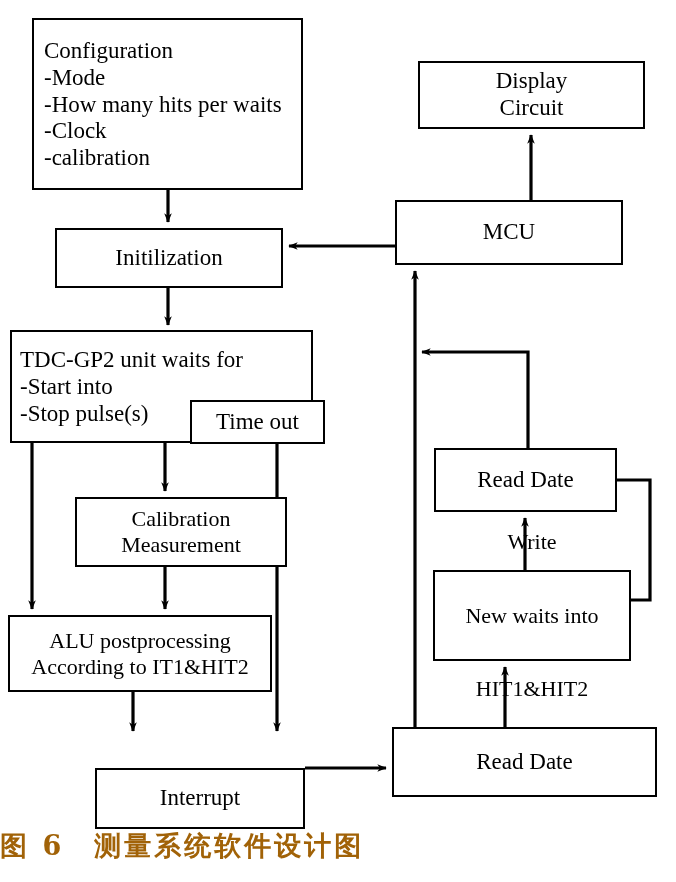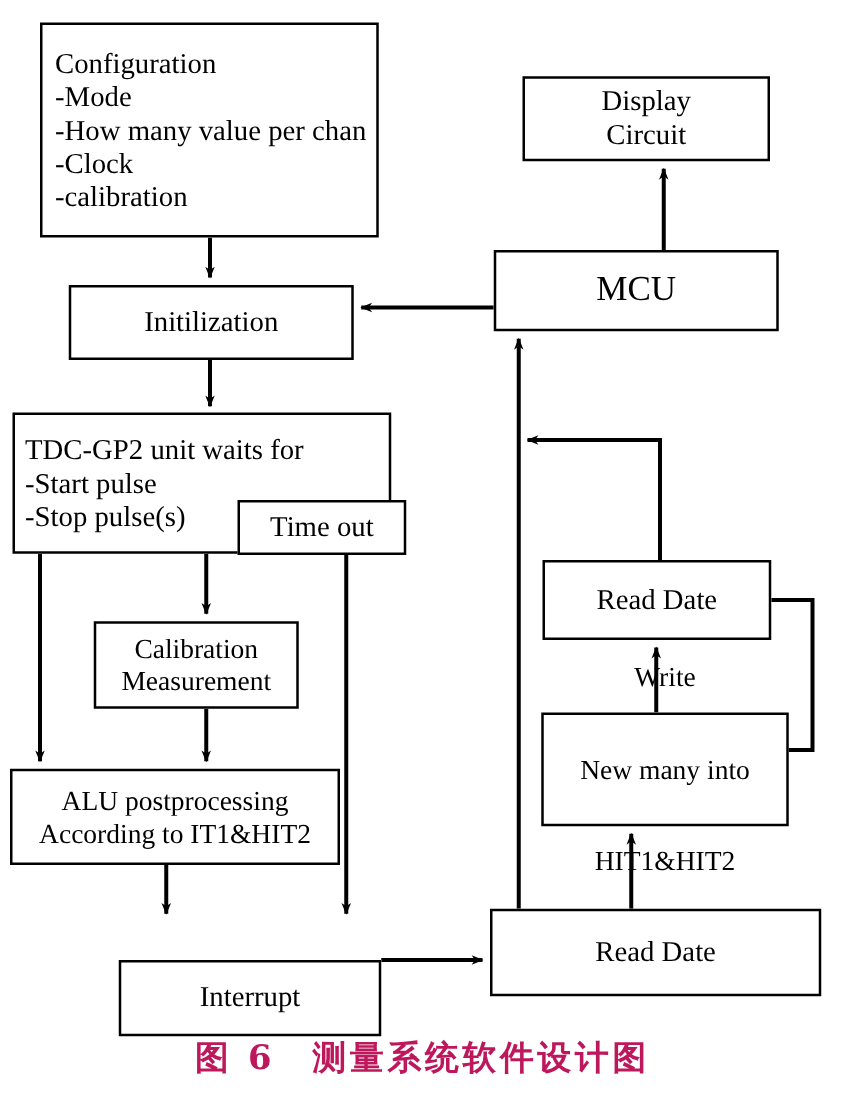--- a/index.html
+++ b/index.html
@@ -40,40 +40,40 @@
     line-height: 1.16;
   }
   .center { align-items: center; text-align: center; }
   .left   { align-items: flex-start; text-align: center; }
 
   
   #n-config      { left: 32px;  top: 18px;  width: 271px; height: 172px; padding: 6px 0 4px 10px; font-size: 23px; }
   #n-init        { left: 55px;  top: 228px; width: 228px; height: 60px;  font-size: 23px; }
   #n-tdc         { left: 10px;  top: 330px; width: 303px; height: 113px; padding: 4px 0 2px 8px; font-size: 23px; }
   #n-timeout     { left: 190px; top: 400px; width: 135px; height: 44px;  font-size: 23px; z-index: 4; }
-  #n-calib       { left: 75px;  top: 497px; width: 164px; height: 70px;  font-size: 22px; }
+  #n-calib       { left: 75px;  top: 497px; width: 212px; height: 70px;  font-size: 22px; }
   #n-alu         { left: 8px;   top: 615px; width: 264px; height: 77px;  font-size: 22px; text-align: center; }
   #n-interrupt   { left: 95px;  top: 737px; width: 210px; height: 61px;  font-size: 23px; margin-top: 31px; }
-  #n-display     { left: 418px; top: 61px;  width: 198px; height: 68px;  font-size: 23px; }
-  #n-mcu         { left: 395px; top: 200px; width: 228px; height: 65px;  font-size: 28px; }
+  #n-display     { left: 418px; top: 61px;  width: 227px; height: 68px;  font-size: 23px; }
+  #n-mcu         { left: 395px; top: 200px; width: 228px; height: 65px;  font-size: 23px; }
   #n-readdate-up { left: 434px; top: 448px; width: 183px; height: 64px;  font-size: 23px; }
   #n-write       { left: 433px; top: 570px; width: 198px; height: 91px;  font-size: 22px; gap: 48px; }
   #n-readdate-lo { left: 392px; top: 727px; width: 265px; height: 70px;  font-size: 23px; }
 
   #caption {
     position: absolute;
     left: 0;
     top: 828px;
     width: 676px;
-    text-align: center;
+    text-align: left;
     font-family: "DejaVu Serif", "Liberation Serif", serif;
     font-size: 27px;
     font-weight: bold;
     letter-spacing: 3px;
-    color: #be185d;
+    color: #a16207;
     z-index: 3;
   }
 </style>
 </head>
 <body>
 
 <div id="page">
 
   <svg id="wires" viewBox="0 0 676 882" width="676" height="882" aria-hidden="true">
     <defs>
@@ -111,32 +111,32 @@
 
       <path d="M395,246 L289,246" marker-end="url(#ah)"></path>
 
       <path d="M531,200 L531,135" marker-end="url(#ah)"></path>
     </g>
   </svg>
 
   <div class="node left" id="n-config">
     <span class="line">Configuration</span>
     <span class="line">-Mode</span>
-    <span class="line">-How many value per chan</span>
+    <span class="line">-How many hits per waits</span>
     <span class="line">-Clock</span>
     <span class="line">-calibration</span>
   </div>
 
   <div class="node center" id="n-init">
     <span class="line">Initilization</span>
   </div>
 
   <div class="node left" id="n-tdc">
     <span class="line">TDC-GP2 unit waits for</span>
-    <span class="line">-Start pulse</span>
+    <span class="line">-Start into</span>
     <span class="line">-Stop pulse(s)</span>
   </div>
 
   <div class="node center" id="n-timeout">
     <span class="line">Time out</span>
   </div>
 
   <div class="node center" id="n-calib">
     <span class="line">Calibration</span>
     <span class="line">Measurement</span>
@@ -159,21 +159,21 @@
   <div class="node center" id="n-mcu">
     <span class="line">MCU</span>
   </div>
 
   <div class="node center" id="n-readdate-up">
     <span class="line">Read Date</span>
   </div>
 
   <div class="node center" id="n-write">
     <span class="line">Write</span>
-    <span class="line">New many into</span>
+    <span class="line">New waits into</span>
     <span class="line">HIT1&amp;HIT2</span>
   </div>
 
   <div class="node center" id="n-readdate-lo">
     <span class="line">Read Date</span>
   </div>
 
   <div id="caption">图 6　测量系统软件设计图</div>
 
 </div>

